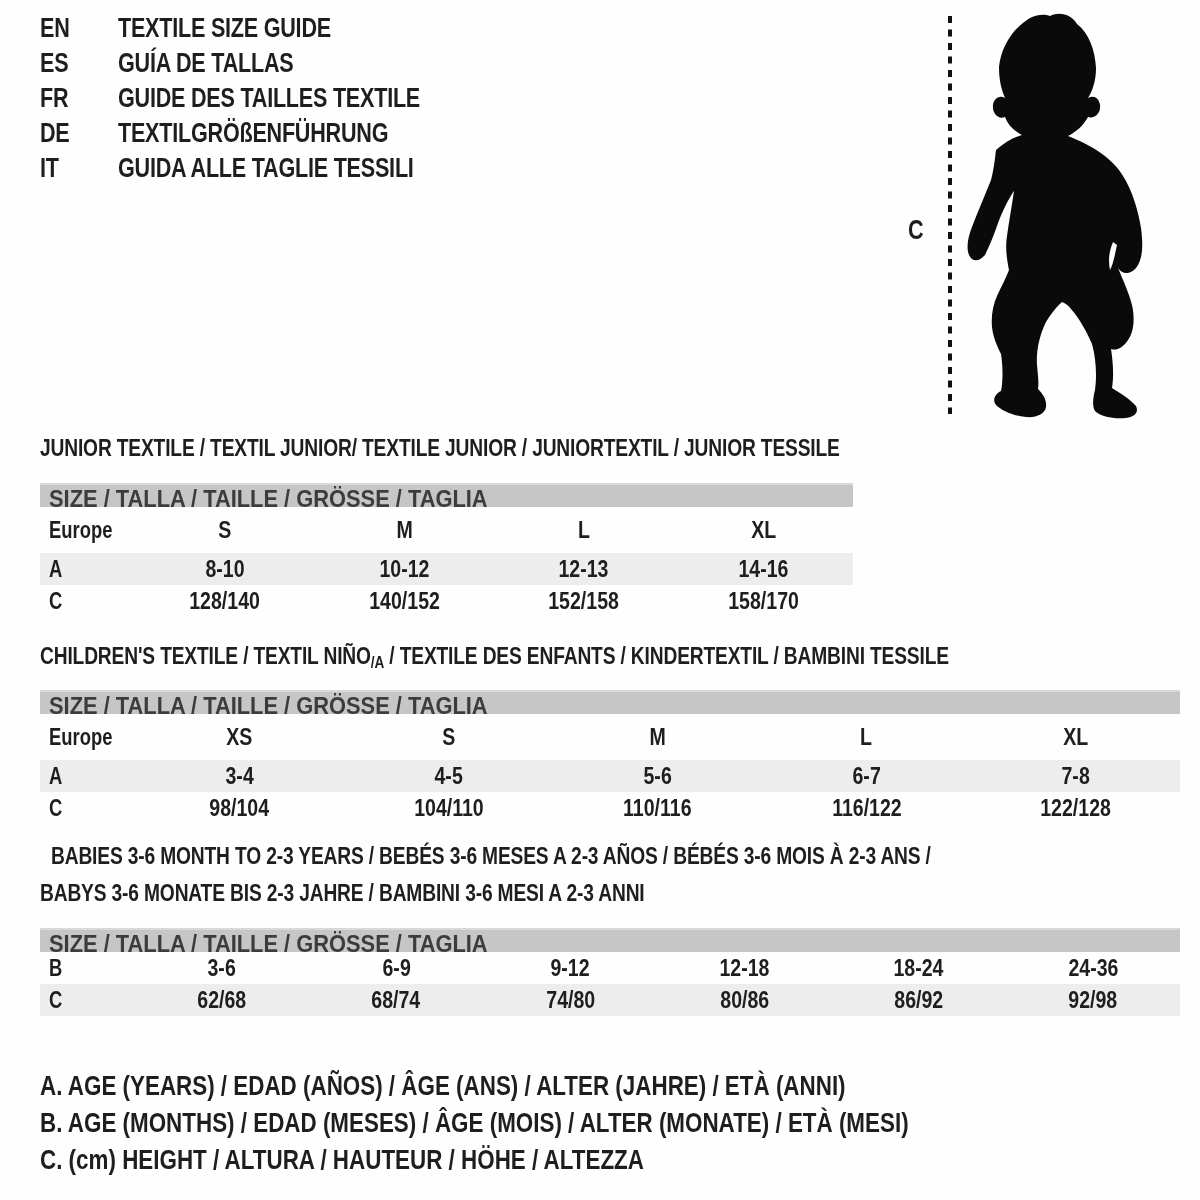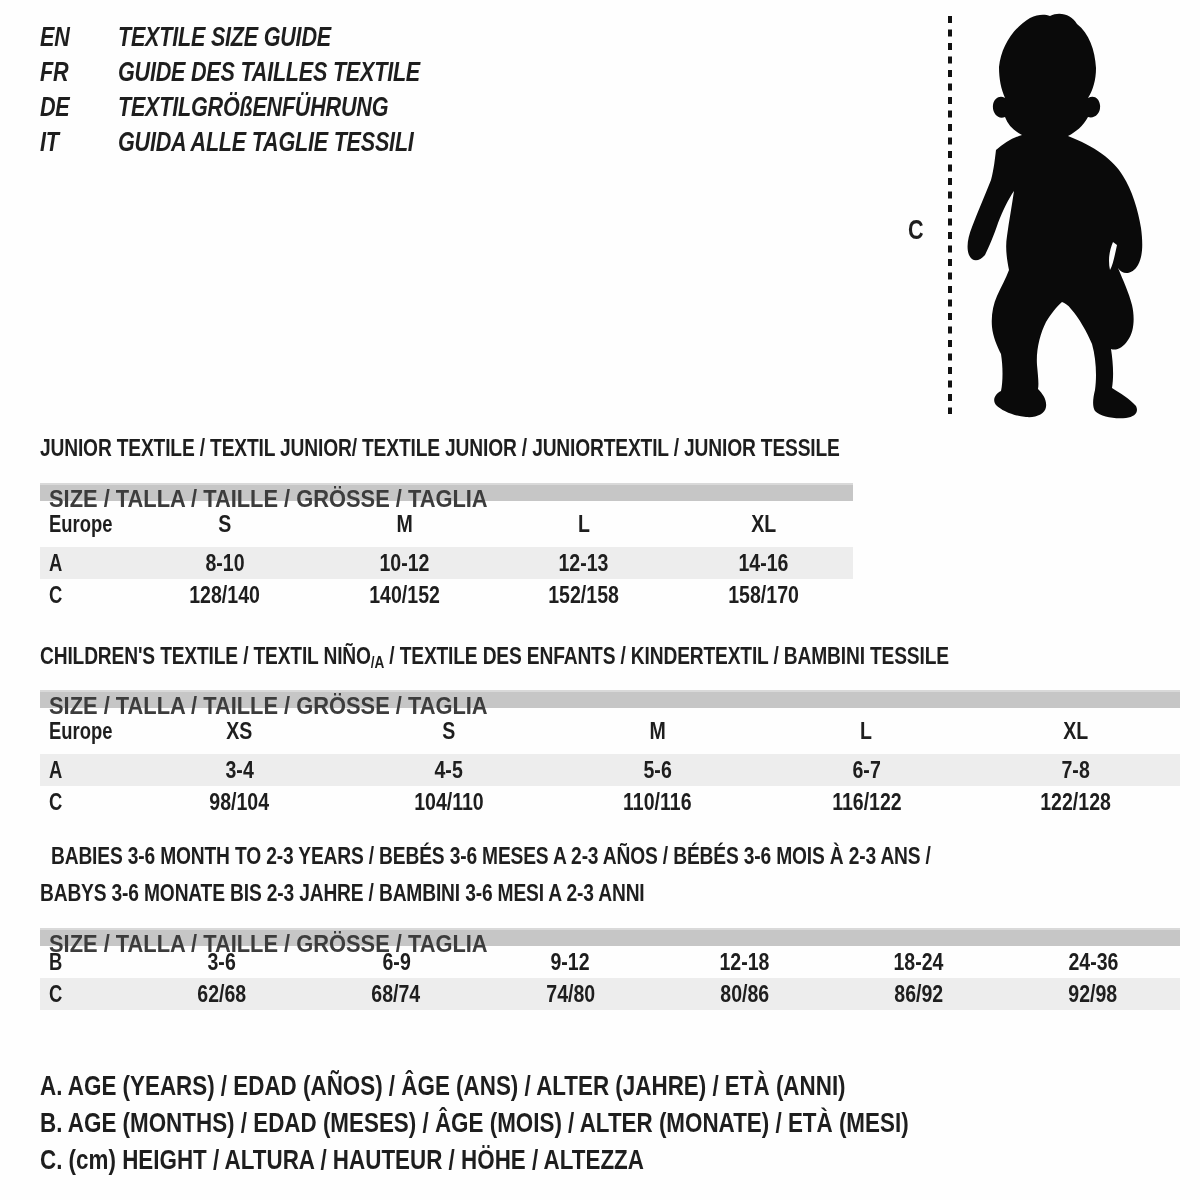--- a/index.html
+++ b/index.html
@@ -12,21 +12,21 @@
     position:relative;
     overflow:hidden;
   }
   .page{ position:absolute; inset:0; }
 
   
   .cond{ display:inline-block; transform:scaleX(.80); transform-origin:0 50%; white-space:nowrap; }
   .cond-c{ display:inline-block; transform:scaleX(.85); transform-origin:50% 50%; white-space:nowrap; }
 
   
-  .lang-block{ position:absolute; left:40px; top:20px;font-style:italic; }
+  .lang-block{ position:absolute; left:40px; top:11px; }
   .lang-row{ display:flex; height:35px; align-items:center; font-size:27px; letter-spacing:-.3px; }
   .lang-code{ width:78px; flex:0 0 78px; }
   .lang-label{ }
 
   
   .figure{ position:absolute; left:900px; top:0; width:262px; height:430px; }
   .figure svg{ position:absolute; left:0; top:0; }
   .measure-label{ position:absolute; left:8px; top:215px; font-size:27px; }
 
   
@@ -37,21 +37,21 @@
   .t-babies2{ top:879px; }
   .sub{ font-size:17px; vertical-align:-4px; }
 
   
   .table{ position:absolute; left:40px; }
   .tbl-1{ top:483px; width:813px; }
   .tbl-2{ top:690px; width:1140px; }
   .tbl-3{ top:928px; width:1140px; }
 
   .size-bar{
-    height:18px; line-height:29px;
+    height:24px; line-height:29px;
     background:#c6c6c6;
     border-top:2px solid #d9d9d9;
     padding-left:9px;
     font-size:23px; color:#3c3c3c;
   }
   .size-bar .cond{ transform:scaleX(.95); }
 
   .row{ display:flex; align-items:center; height:32px; font-size:23px; }
   .row.head{ height:46px; }
   .row.shaded{ background:#ededed; }
@@ -66,20 +66,24 @@
 </style>
 </head>
 <body>
 
 <div class="page">
 
   <div class="lang-block">
     <div class="lang-row">
       <span class="lang-code"><span class="cond">EN</span></span>
       <span class="lang-label"><span class="cond">TEXTILE SIZE GUIDE</span></span>
+    </div>
+    <div class="lang-row">
+      <span class="lang-code"><span class="cond">ES</span></span>
+      <span class="lang-label"><span class="cond">GUÍA DE TALLAS</span></span>
     </div>
     <div class="lang-row">
       <span class="lang-code"><span class="cond">FR</span></span>
       <span class="lang-label"><span class="cond">GUIDE DES TAILLES TEXTILE</span></span>
     </div>
     <div class="lang-row">
       <span class="lang-code"><span class="cond">DE</span></span>
       <span class="lang-label"><span class="cond">TEXTILGRÖßENFÜHRUNG</span></span>
     </div>
     <div class="lang-row">

